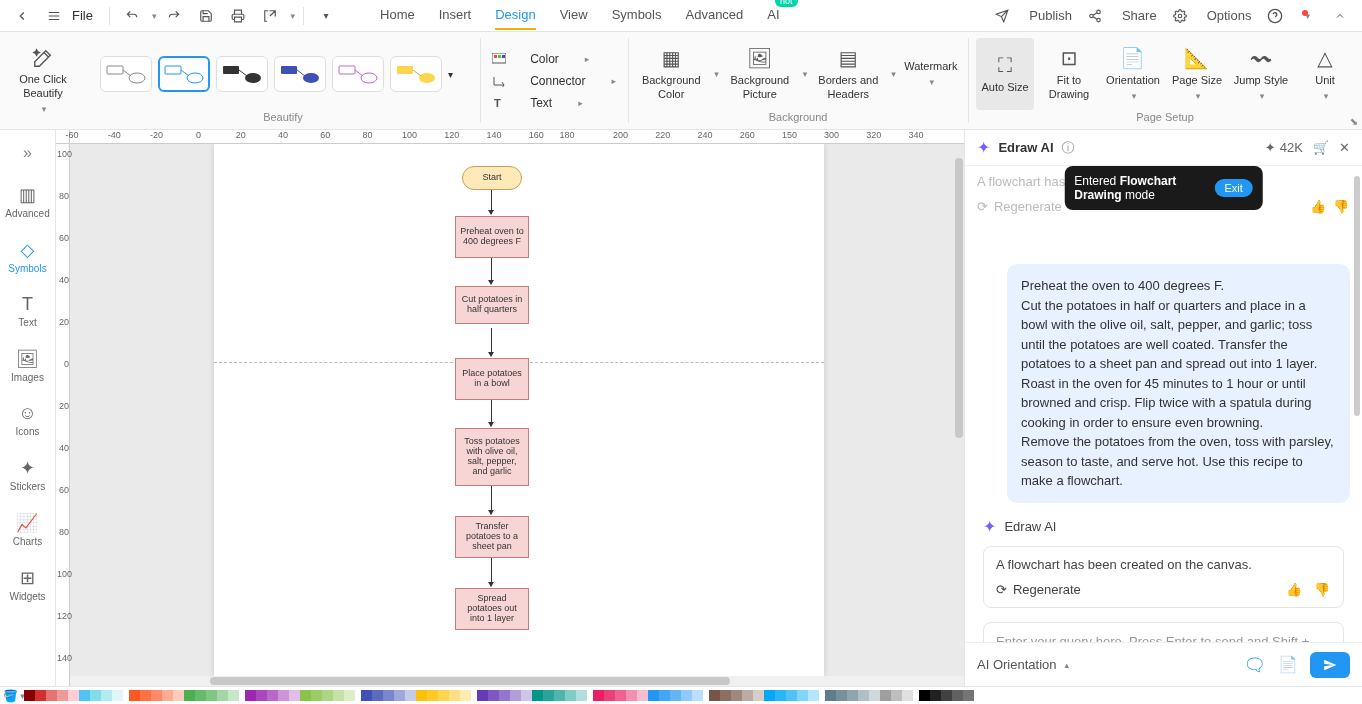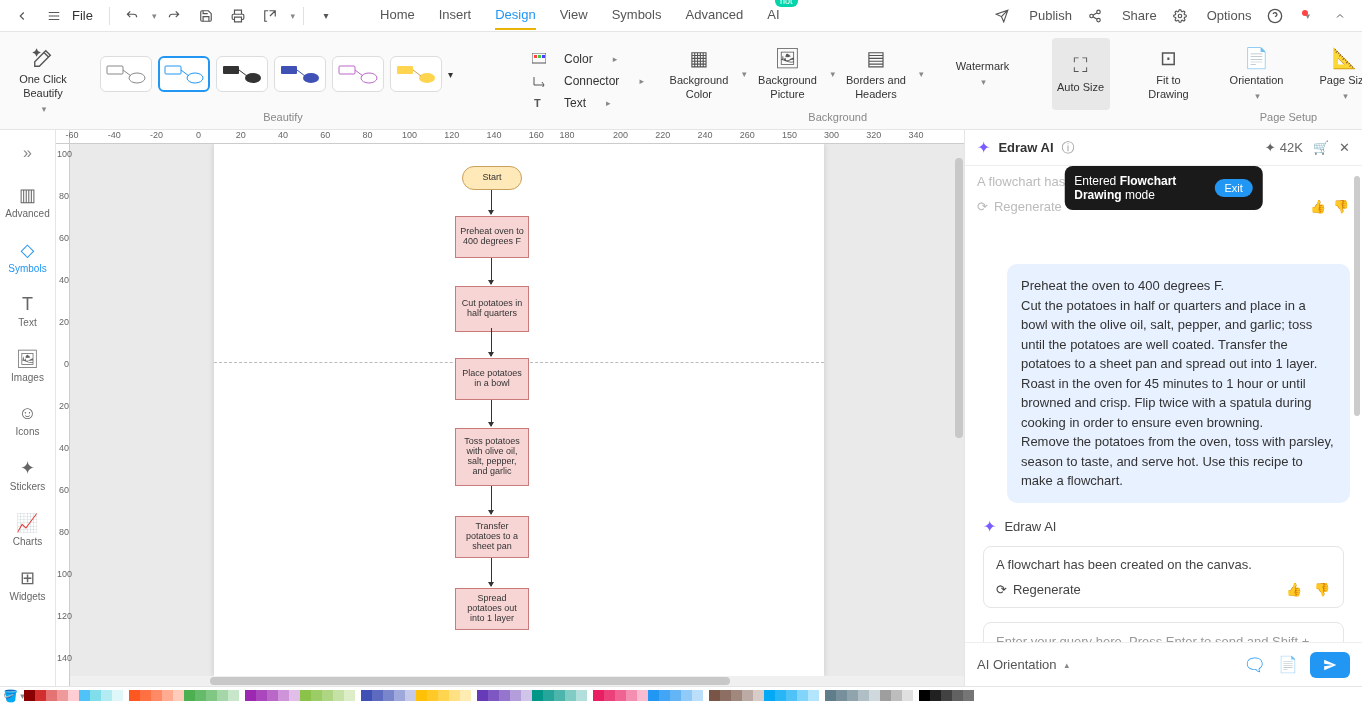--- a/index.html
+++ b/index.html
@@ -28,26 +28,26 @@
 .ribbon-sep { width: 1px; background: #e5e5e5; margin: 6px 0; }
 
 .one-click { display: flex; flex-direction: column; align-items: center; justify-content: center; width: 70px; cursor: pointer; gap: 4px; }
 .one-click-label { font-size: 11px; text-align: center; line-height: 1.2; }
 
 .style-swatch { width: 52px; height: 36px; border: 1px solid #ddd; border-radius: 6px; cursor: pointer; background: #fff; display: flex; align-items: center; justify-content: center; }
 .style-swatch.selected { border: 2px solid #2196f3; }
 .style-swatch svg { width: 42px; height: 24px; }
 
 .color-row { display: flex; flex-direction: column; gap: 4px; font-size: 12px; }
-.color-row-item { display: flex; align-items: center; gap: 18px; cursor: pointer; padding: 2px 4px; margin-left: 40px; }
+.color-row-item { display: flex; align-items: center; gap: 24px; cursor: pointer; padding: 2px 4px; }
 
 .rib-btn { display: flex; flex-direction: column; align-items: center; justify-content: center; width: 70px; height: 72px; cursor: pointer; font-size: 11px; text-align: center; line-height: 1.2; gap: 4px; border-radius: 4px; }
 .rib-btn.selected { background: #e8e8e8; }
 .rib-btn .ico { font-size: 20px; color: #555; }
-.rib-btn-narrow { width: 58px; margin-left: 24px; }
+.rib-btn-narrow { width: 58px; }
 .dd { font-size: 9px; color: #888; margin-left: 2px; }
 
 .group-launcher { position: absolute; bottom: 2px; right: 4px; font-size: 10px; color: #888; cursor: pointer; }
 
 
 .main { display: flex; height: calc(704px - 32px - 98px - 18px); }
 .sidebar { width: 56px; border-right: 1px solid #e5e5e5; display: flex; flex-direction: column; align-items: center; padding-top: 8px; gap: 12px; }
 .sidebar-item { display: flex; flex-direction: column; align-items: center; gap: 2px; cursor: pointer; font-size: 10px; color: #666; width: 100%; padding: 4px 0; }
 .sidebar-item.active { color: #2196f3; }
 .sidebar-item .s-ico { font-size: 18px; }
@@ -437,21 +437,21 @@
         <div class="tick-label" style="top: 472px;">120</div>
         <div class="tick-label" style="top: 514px;">140</div>
       </div>
     <div class="canvas-inner">
       <div class="page">
         <div class="page-dash"></div>
         <div class="fc-node fc-start" style="top:22px">Start</div>
         <div class="fc-arrow" style="top:46px;height:24px"></div>
         <div class="fc-node fc-box" style="top:72px;height:42px">Preheat oven to 400 degrees F</div>
         <div class="fc-arrow" style="top:114px;height:26px"></div>
-        <div class="fc-node fc-box" style="top:142px;height:46px">Cut potatoes in half quarters</div>
+        <div class="fc-node fc-box" style="top:142px;height:38px">Cut potatoes in half quarters</div>
         <div class="fc-arrow" style="top:184px;height:28px"></div>
         <div class="fc-node fc-box" style="top:214px;height:42px">Place potatoes in a bowl</div>
         <div class="fc-arrow" style="top:256px;height:26px"></div>
         <div class="fc-node fc-box" style="top:284px;height:58px">Toss potatoes with olive oil, salt, pepper, and garlic</div>
         <div class="fc-arrow" style="top:342px;height:28px"></div>
         <div class="fc-node fc-box" style="top:372px;height:42px">Transfer potatoes to a sheet pan</div>
         <div class="fc-arrow" style="top:414px;height:28px"></div>
         <div class="fc-node fc-box" style="top:444px;height:42px">Spread potatoes out into 1 layer</div>
       </div>
     </div>

